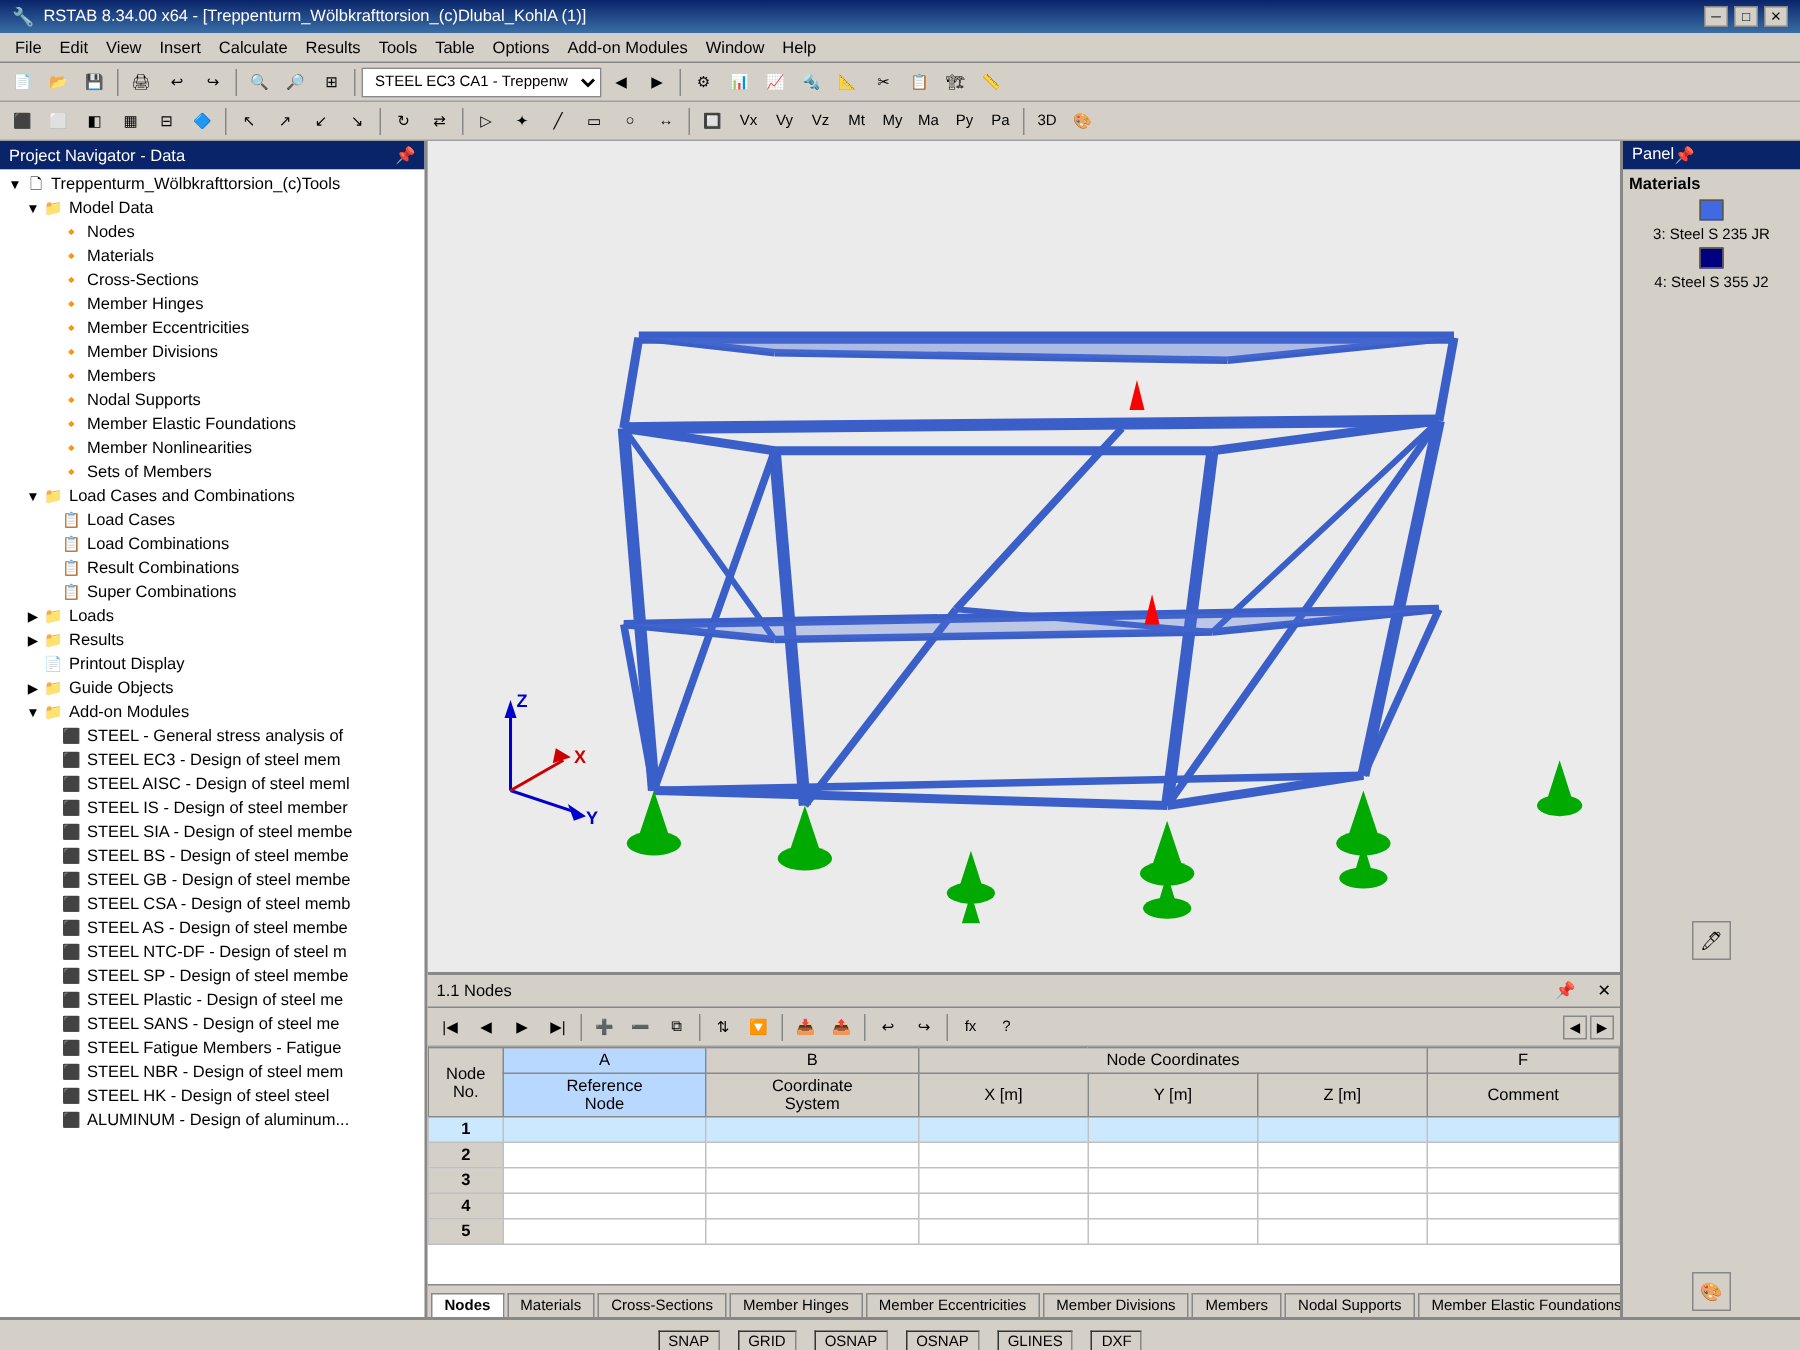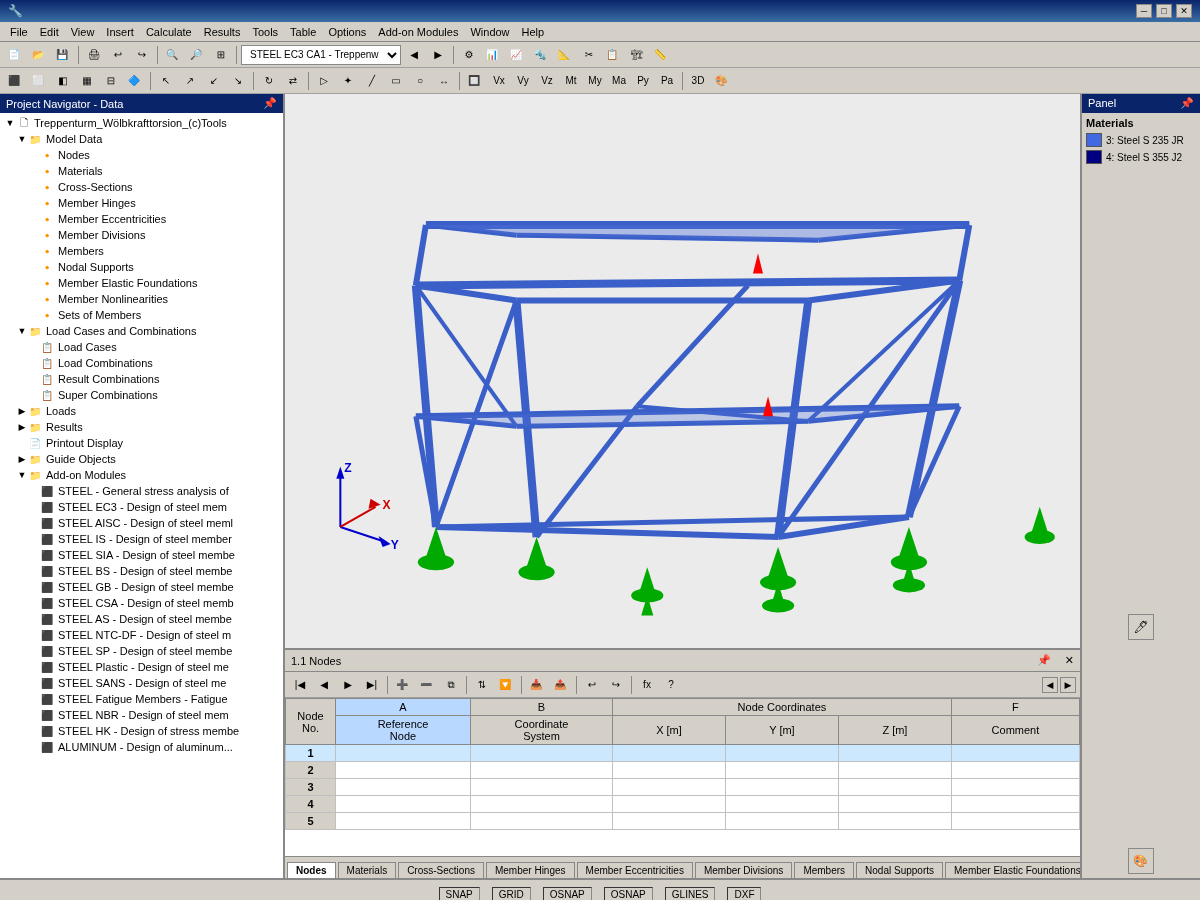--- a/index.html
+++ b/index.html
@@ -34,23 +34,23 @@
     .tree-icon { width: 16px; height: 14px; display: inline-flex; align-items: center; justify-content: center; font-size: 10px; margin-right: 2px; }
     .tree-label { font-size: 11px; }
     .folder-icon { color: #f0c040; }
     #nav-footer { height: 22px; background: #d4d0c8; border-top: 1px solid #888; display: flex; align-items: center; }
     .nav-tab { padding: 2px 8px; font-size: 11px; cursor: pointer; border-right: 1px solid #888; }
     .nav-tab.active { background: white; font-weight: bold; }
     #viewport-canvas { flex: 1; background: #f0f0f0; position: relative; overflow: hidden; }
 
     
     #right-panel { width: 120px; background: #d4d0c8; border-left: 2px solid #888; display: flex; flex-direction: column; }
-    #panel-header { background: #0a246a; color: white; padding: 3px 6px; font-size: 11px; display: flex; justify-content: space-between; }
+    #panel-header { background: #0a246a; color: white; padding: 3px 6px; font-size: 11px; display: flex; }
     #panel-body { flex: 1; padding: 4px; background: #d4d0c8; }
-    .material-entry { display: flex; align-items: center; gap: 4px; margin-bottom: 3px; font-size: 10px; }
+    .material-entry { display: flex; align-items: center; gap: 4px; margin-bottom: 3px; font-size: 10px; flex-direction: column; }
     .mat-color { width: 16px; height: 14px; border: 1px solid #555; }
     #panel-btns { padding: 4px; display: flex; flex-direction: column; gap: 4px; align-items: center; }
     .panel-icon-btn { width: 26px; height: 26px; background: #d4d0c8; border: 1px solid #888; display: flex; align-items: center; justify-content: center; cursor: pointer; font-size: 12px; }
 
     
     #bottom-area { height: 230px; border-top: 2px solid #888; display: flex; flex-direction: column; background: #d4d0c8; }
     #table-header-bar { background: #d4d0c8; height: 22px; display: flex; align-items: center; padding: 0 6px; border-bottom: 1px solid #888; gap: 8px; }
     #table-toolbar { background: #d4d0c8; height: 26px; display: flex; align-items: center; padding: 2px 4px; gap: 2px; border-bottom: 1px solid #a0a0a0; }
     #table-body { flex: 1; overflow: hidden; display: flex; flex-direction: column; }
     #table-scroll { flex: 1; overflow: auto; background: white; }
@@ -81,20 +81,21 @@
     
     .table-nav { display: flex; align-items: center; gap: 2px; }
     .table-nav-btn { width: 16px; height: 16px; background: #d4d0c8; border: 1px solid #888; display: flex; align-items: center; justify-content: center; font-size: 9px; cursor: pointer; }
   </style>
 </head>
 <body>
 
 <div id="title-bar">
   <div class="title-text">
     <span style="font-size:12px;">🔧</span>
+    <span>RSTAB 8.34.00 x64 - [Treppenturm_Wölbkrafttorsion_(c)Dlubal_KohlA (1)]</span>
   </div>
   <div class="win-buttons">
     <div class="win-btn">─</div>
     <div class="win-btn">□</div>
     <div class="win-btn">✕</div>
   </div>
 </div>
 
 <div id="menu-bar">
   <div class="menu-item">File</div>
@@ -420,21 +421,21 @@
       <div class="tree-item">
         <span class="tree-indent" style="width:24px;"></span>
         <span class="tree-expand" style="width:12px;"></span>
         <span class="tree-icon" style="color:#c00;">⬛</span>
         <span class="tree-label">STEEL NBR - Design of steel mem</span>
       </div>
       <div class="tree-item">
         <span class="tree-indent" style="width:24px;"></span>
         <span class="tree-expand" style="width:12px;"></span>
         <span class="tree-icon" style="color:#c00;">⬛</span>
-        <span class="tree-label">STEEL HK - Design of stress membe</span>
+        <span class="tree-label">STEEL HK - Design of steel steel</span>
       </div>
       <div class="tree-item">
         <span class="tree-indent" style="width:24px;"></span>
         <span class="tree-expand" style="width:12px;"></span>
         <span class="tree-icon" style="color:#c00;">⬛</span>
         <span class="tree-label">ALUMINUM - Design of aluminum...</span>
       </div>
     </div>
 
   </div>

